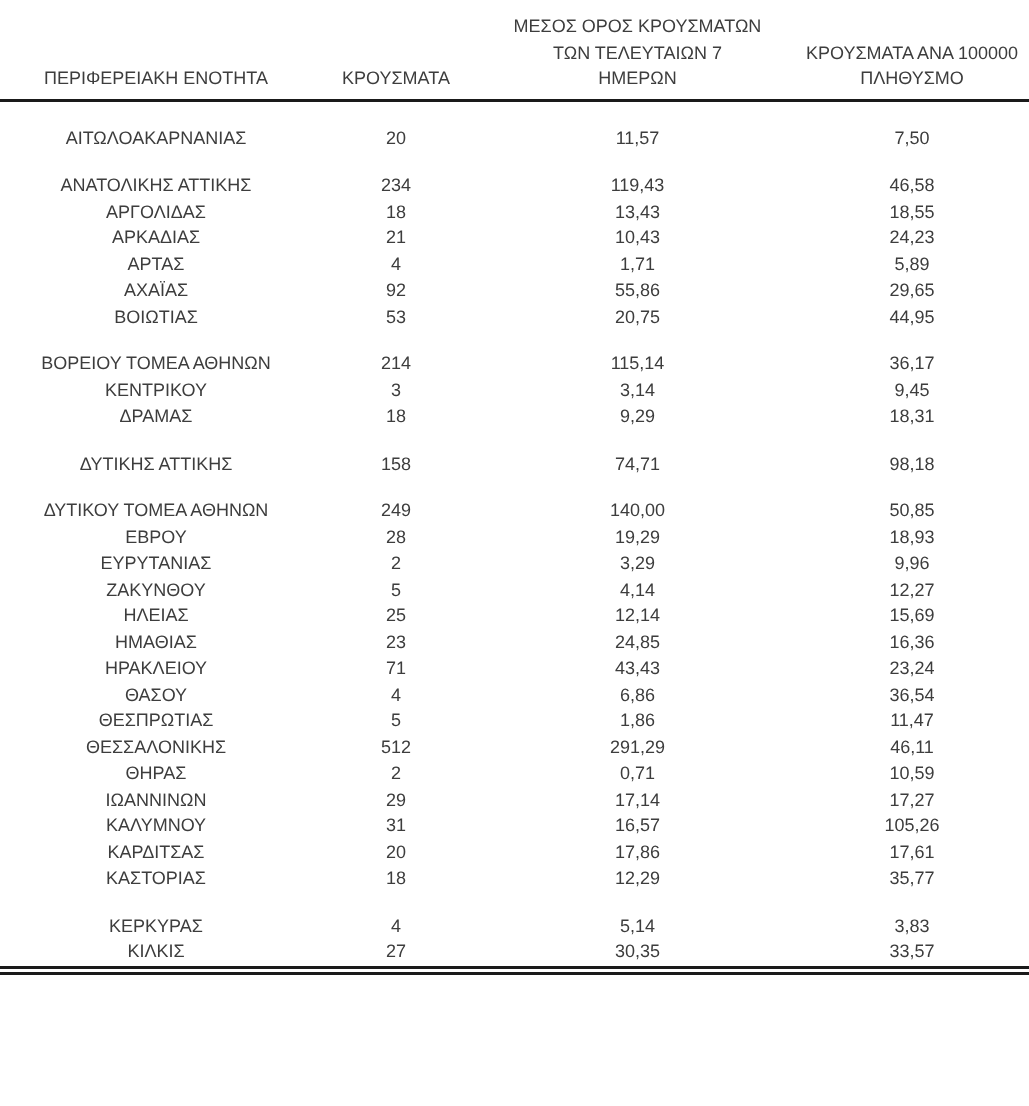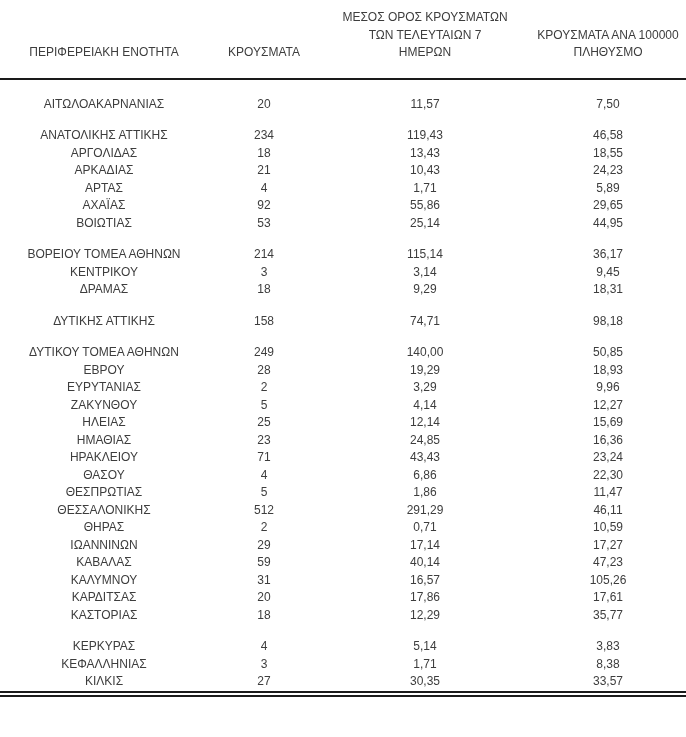--- a/index.html
+++ b/index.html
@@ -24,21 +24,21 @@
     font-size: 12px;
     line-height: 17.5px;
     font-weight: 400;
     text-align: center;
     overflow: hidden;
   }
   table.cases thead th {
     vertical-align: bottom;
     white-space: pre-line;
     padding-top: 9px;
-    padding-bottom: 16px;
+    padding-bottom: 4px;
     border-bottom: 2.5px solid #1a1a1a;
   }
   tr.spacer td { height: 14px; line-height: 14px; }
   tbody tr.spacer:first-child td { height: 16px; line-height: 16px; }
   .bottom-rule {
     width: 686px;
     height: 2px;
     border-top: 2px solid #1a1a1a;
     border-bottom: 2px solid #1a1a1a;
     box-sizing: content-box;
@@ -105,21 +105,21 @@
         </tr>
         <tr>
           <td>ΑΧΑΪΑΣ</td>
           <td>92</td>
           <td>55,86</td>
           <td>29,65</td>
         </tr>
         <tr>
           <td>ΒΟΙΩΤΙΑΣ</td>
           <td>53</td>
-          <td>25,14</td>
+          <td>20,75</td>
           <td>44,95</td>
         </tr>
         <tr class="spacer">
           <td colspan="4"></td>
         </tr>
         <tr>
           <td>ΒΟΡΕΙΟΥ ΤΟΜΕΑ ΑΘΗΝΩΝ</td>
           <td>214</td>
           <td>115,14</td>
           <td>36,17</td>
@@ -187,21 +187,21 @@
         <tr>
           <td>ΗΡΑΚΛΕΙΟΥ</td>
           <td>71</td>
           <td>43,43</td>
           <td>23,24</td>
         </tr>
         <tr>
           <td>ΘΑΣΟΥ</td>
           <td>4</td>
           <td>6,86</td>
-          <td>22,30</td>
+          <td>36,54</td>
         </tr>
         <tr>
           <td>ΘΕΣΠΡΩΤΙΑΣ</td>
           <td>5</td>
           <td>1,86</td>
           <td>11,47</td>
         </tr>
         <tr>
           <td>ΘΕΣΣΑΛΟΝΙΚΗΣ</td>
           <td>512</td>
@@ -214,26 +214,20 @@
           <td>0,71</td>
           <td>10,59</td>
         </tr>
         <tr>
           <td>ΙΩΑΝΝΙΝΩΝ</td>
           <td>29</td>
           <td>17,14</td>
           <td>17,27</td>
         </tr>
         <tr>
-          <td>ΚΑΒΑΛΑΣ</td>
-          <td>59</td>
-          <td>40,14</td>
-          <td>47,23</td>
-        </tr>
-        <tr>
           <td>ΚΑΛΥΜΝΟΥ</td>
           <td>31</td>
           <td>16,57</td>
           <td>105,26</td>
         </tr>
         <tr>
           <td>ΚΑΡΔΙΤΣΑΣ</td>
           <td>20</td>
           <td>17,86</td>
           <td>17,61</td>
@@ -245,26 +239,20 @@
           <td>35,77</td>
         </tr>
         <tr class="spacer">
           <td colspan="4"></td>
         </tr>
         <tr>
           <td>ΚΕΡΚΥΡΑΣ</td>
           <td>4</td>
           <td>5,14</td>
           <td>3,83</td>
-        </tr>
-        <tr>
-          <td>ΚΕΦΑΛΛΗΝΙΑΣ</td>
-          <td>3</td>
-          <td>1,71</td>
-          <td>8,38</td>
         </tr>
         <tr>
           <td>ΚΙΛΚΙΣ</td>
           <td>27</td>
           <td>30,35</td>
           <td>33,57</td>
         </tr>
       </tbody>
   </table>
   <div class="bottom-rule"></div>

